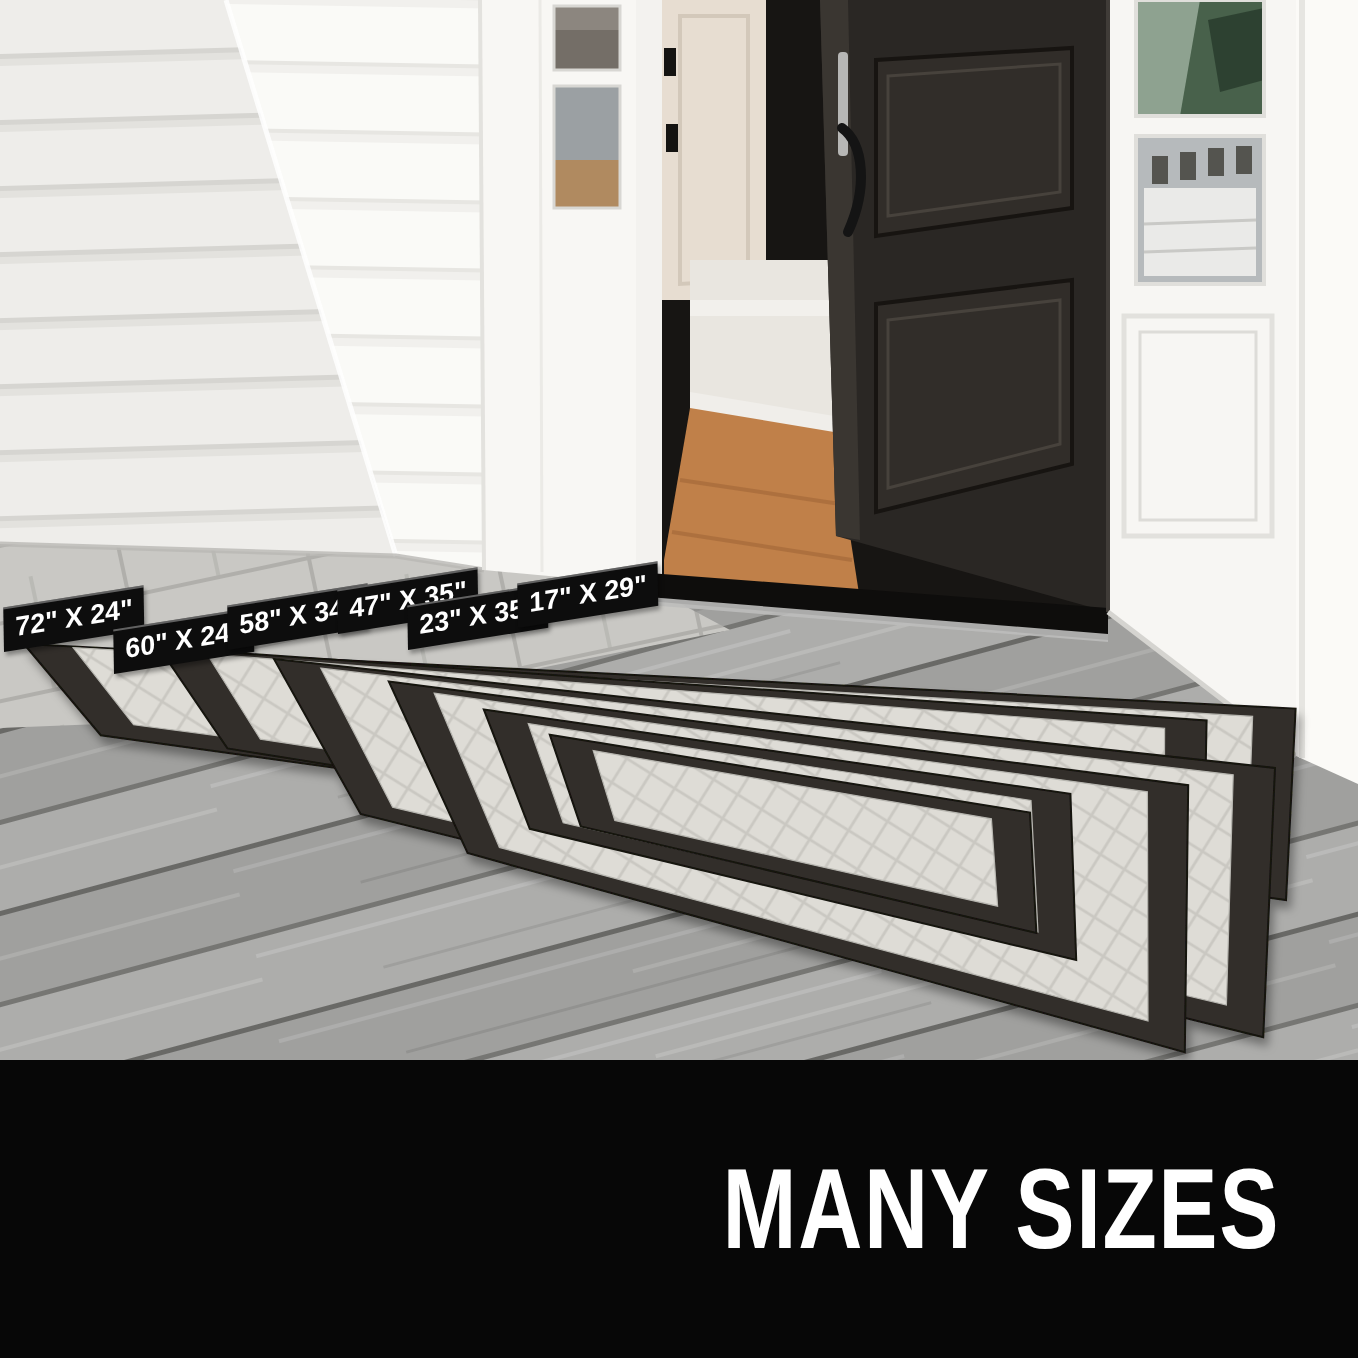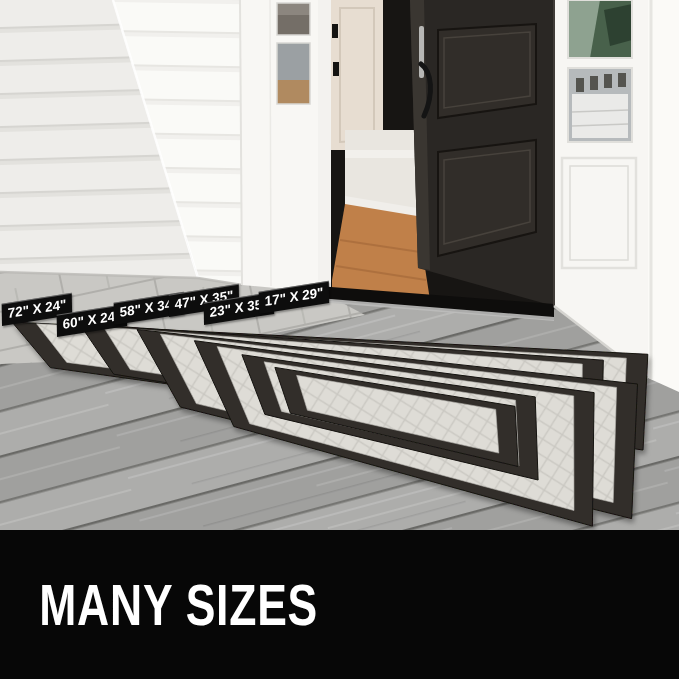--- a/index.html
+++ b/index.html
@@ -22,21 +22,21 @@
     transform:rotate(-9deg) skewX(-8deg);
     transform-origin:left bottom;
     white-space:nowrap;
     border-top:1px solid rgba(255,255,255,0.35);
     box-shadow:1px 2px 2px rgba(0,0,0,0.35);
   }
   
   .banner{
     position:absolute;left:0;top:530px;width:679px;height:149px;
     background:#070707;
-    display:flex;align-items:center;justify-content:flex-start;
+    display:flex;align-items:center;justify-content:flex-end;
   }
   .banner-text{
     color:#ffffff;
     font-weight:bold;
     font-size:57px;
     letter-spacing:1px;
     transform:scaleX(0.78);
     white-space:nowrap;
   }
 </style>

